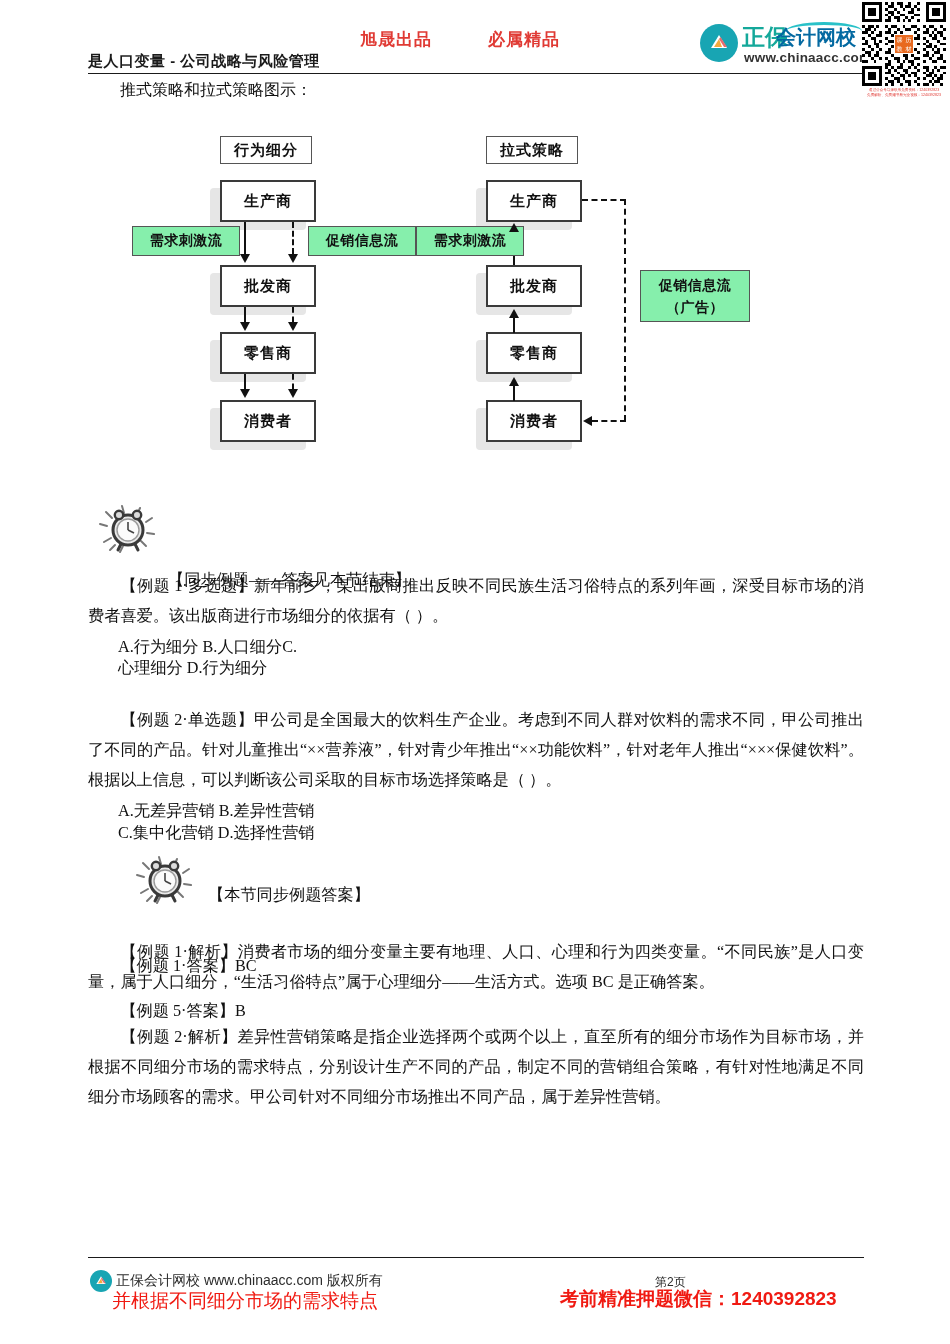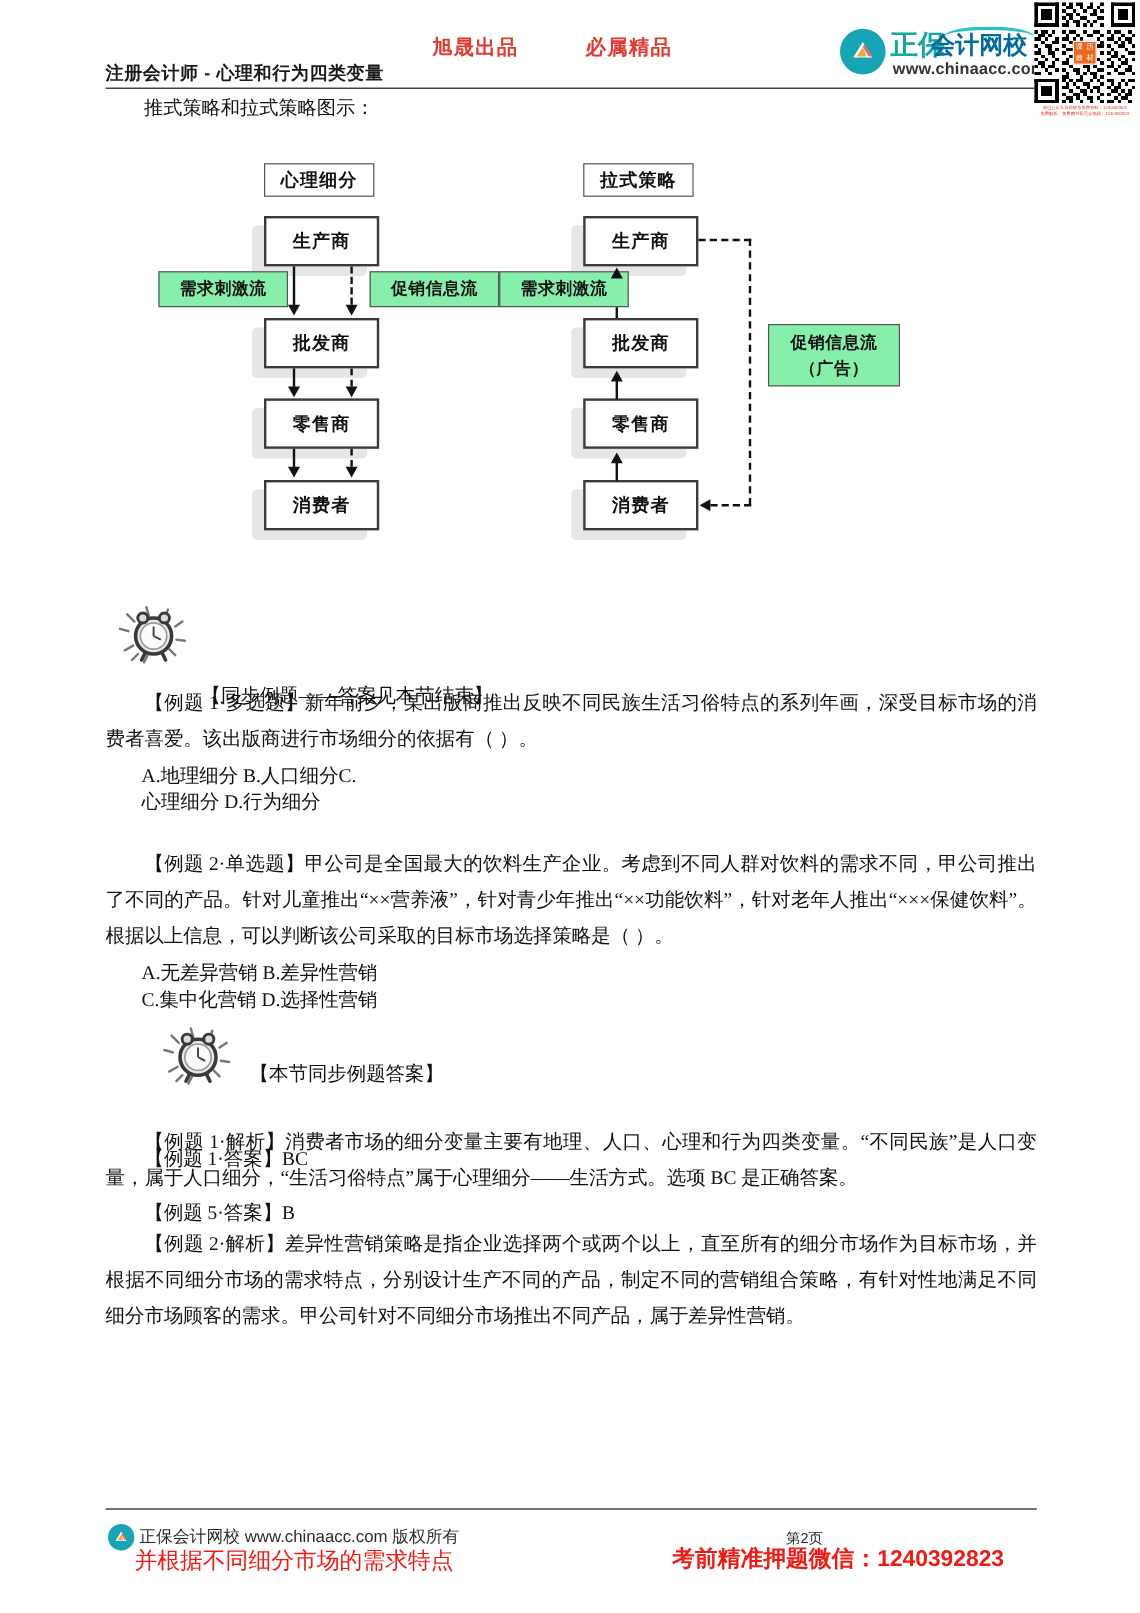--- a/index.html
+++ b/index.html
@@ -154,21 +154,21 @@
 </head>
 <body>
 
 <div class="page">
 
   <div class="hdr-red-wrap">
     <span>旭晟出品</span>
     <span>必属精品</span>
   </div>
 
-  <div class="hdr-course">注册会计师 - 心理和行为四类变量</div>
+  <div class="hdr-course">是人口变量 - 公司战略与风险管理</div>
   <div class="hdr-rule"></div>
 
   <div class="logo">
     <div class="logo-mark">
       <svg width="24" height="24" viewBox="0 0 24 24" aria-hidden="true">
         <path d="M4 17 L12 4 L20 17 Z" fill="#ffffff"></path>
         <path d="M7 16 L12 8 L15 16 Z" fill="#f4a93c"></path>
         <path d="M12 8 L17 16 L20 16 L13.5 6 Z" fill="#e56b6f"></path>
       </svg>
     </div>
@@ -408,21 +408,21 @@
     <div class="qr-caption">
       <div>通过公众号导师联系免费资料：1240392823</div>
       <div>免费解析、免费赠书新完全视频：1240392823</div>
     </div>
   </div>
 
   <div class="intro">推式策略和拉式策略图示：</div>
 
   <div class="diagram">
 
-    <div class="dbox thin" style="left:100px; top:8px; width:92px; height:28px;">心理细分</div>
+    <div class="dbox thin" style="left:100px; top:8px; width:92px; height:28px;">行为细分</div>
 
     <div class="shadow" style="left:90px; top:60px; width:96px; height:42px;"></div>
     <div class="dbox" style="left:100px; top:52px; width:96px; height:42px;">生产商</div>
 
     <div class="shadow" style="left:90px; top:145px; width:96px; height:42px;"></div>
     <div class="dbox" style="left:100px; top:137px; width:96px; height:42px;">批发商</div>
 
     <div class="shadow" style="left:90px; top:212px; width:96px; height:42px;"></div>
     <div class="dbox" style="left:100px; top:204px; width:96px; height:42px;">零售商</div>
 
@@ -500,21 +500,21 @@
       <path d="M32 30 L32 22" stroke="#444" stroke-width="1.6"></path>
       <path d="M32 30 L38 33" stroke="#444" stroke-width="1.6"></path>
       <path d="M25 44 L22 50 M39 44 L42 50" stroke="#3a3a3a" stroke-width="3" stroke-linecap="round"></path>
     </svg>
   </div>
 
   <div class="ptext" style="left:168px; top:565px; width:600px;">【同步例题——答案见本节结束】</div>
 
   <div class="ptext ind" style="left:88px; top:571px; width:776px;">【例题 1·多选题】新年前夕，某出版商推出反映不同民族生活习俗特点的系列年画，深受目标市场的消费者喜爱。该出版商进行市场细分的依据有（ ）。</div>
 
-  <div class="ptext" style="left:118px; top:632px; width:700px;">A.地理细分   B.人口细分C.</div>
+  <div class="ptext" style="left:118px; top:632px; width:700px;">A.行为细分   B.人口细分C.</div>
   <div class="ptext" style="left:118px; top:653px; width:700px;">心理细分 D.行为细分</div>
 
   <div class="ptext ind" style="left:88px; top:705px; width:776px;">【例题 2·单选题】甲公司是全国最大的饮料生产企业。考虑到不同人群对饮料的需求不同，甲公司推出了不同的产品。针对儿童推出“××营养液”，针对青少年推出“××功能饮料”，针对老年人推出“×××保健饮料”。根据以上信息，可以判断该公司采取的目标市场选择策略是（ ）。</div>
 
   <div class="ptext" style="left:118px; top:818px; width:700px;">C.集中化营销 D.选择性营销</div>
   <div class="ptext" style="left:118px; top:796px; width:700px;">A.无差异营销 B.差异性营销</div>
 
   <div class="clock" style="left:133px; top:851px;">
     <svg width="66" height="62" viewBox="0 0 66 62" aria-hidden="true">
       <g stroke="#777" stroke-width="2" stroke-linecap="round" fill="none">

